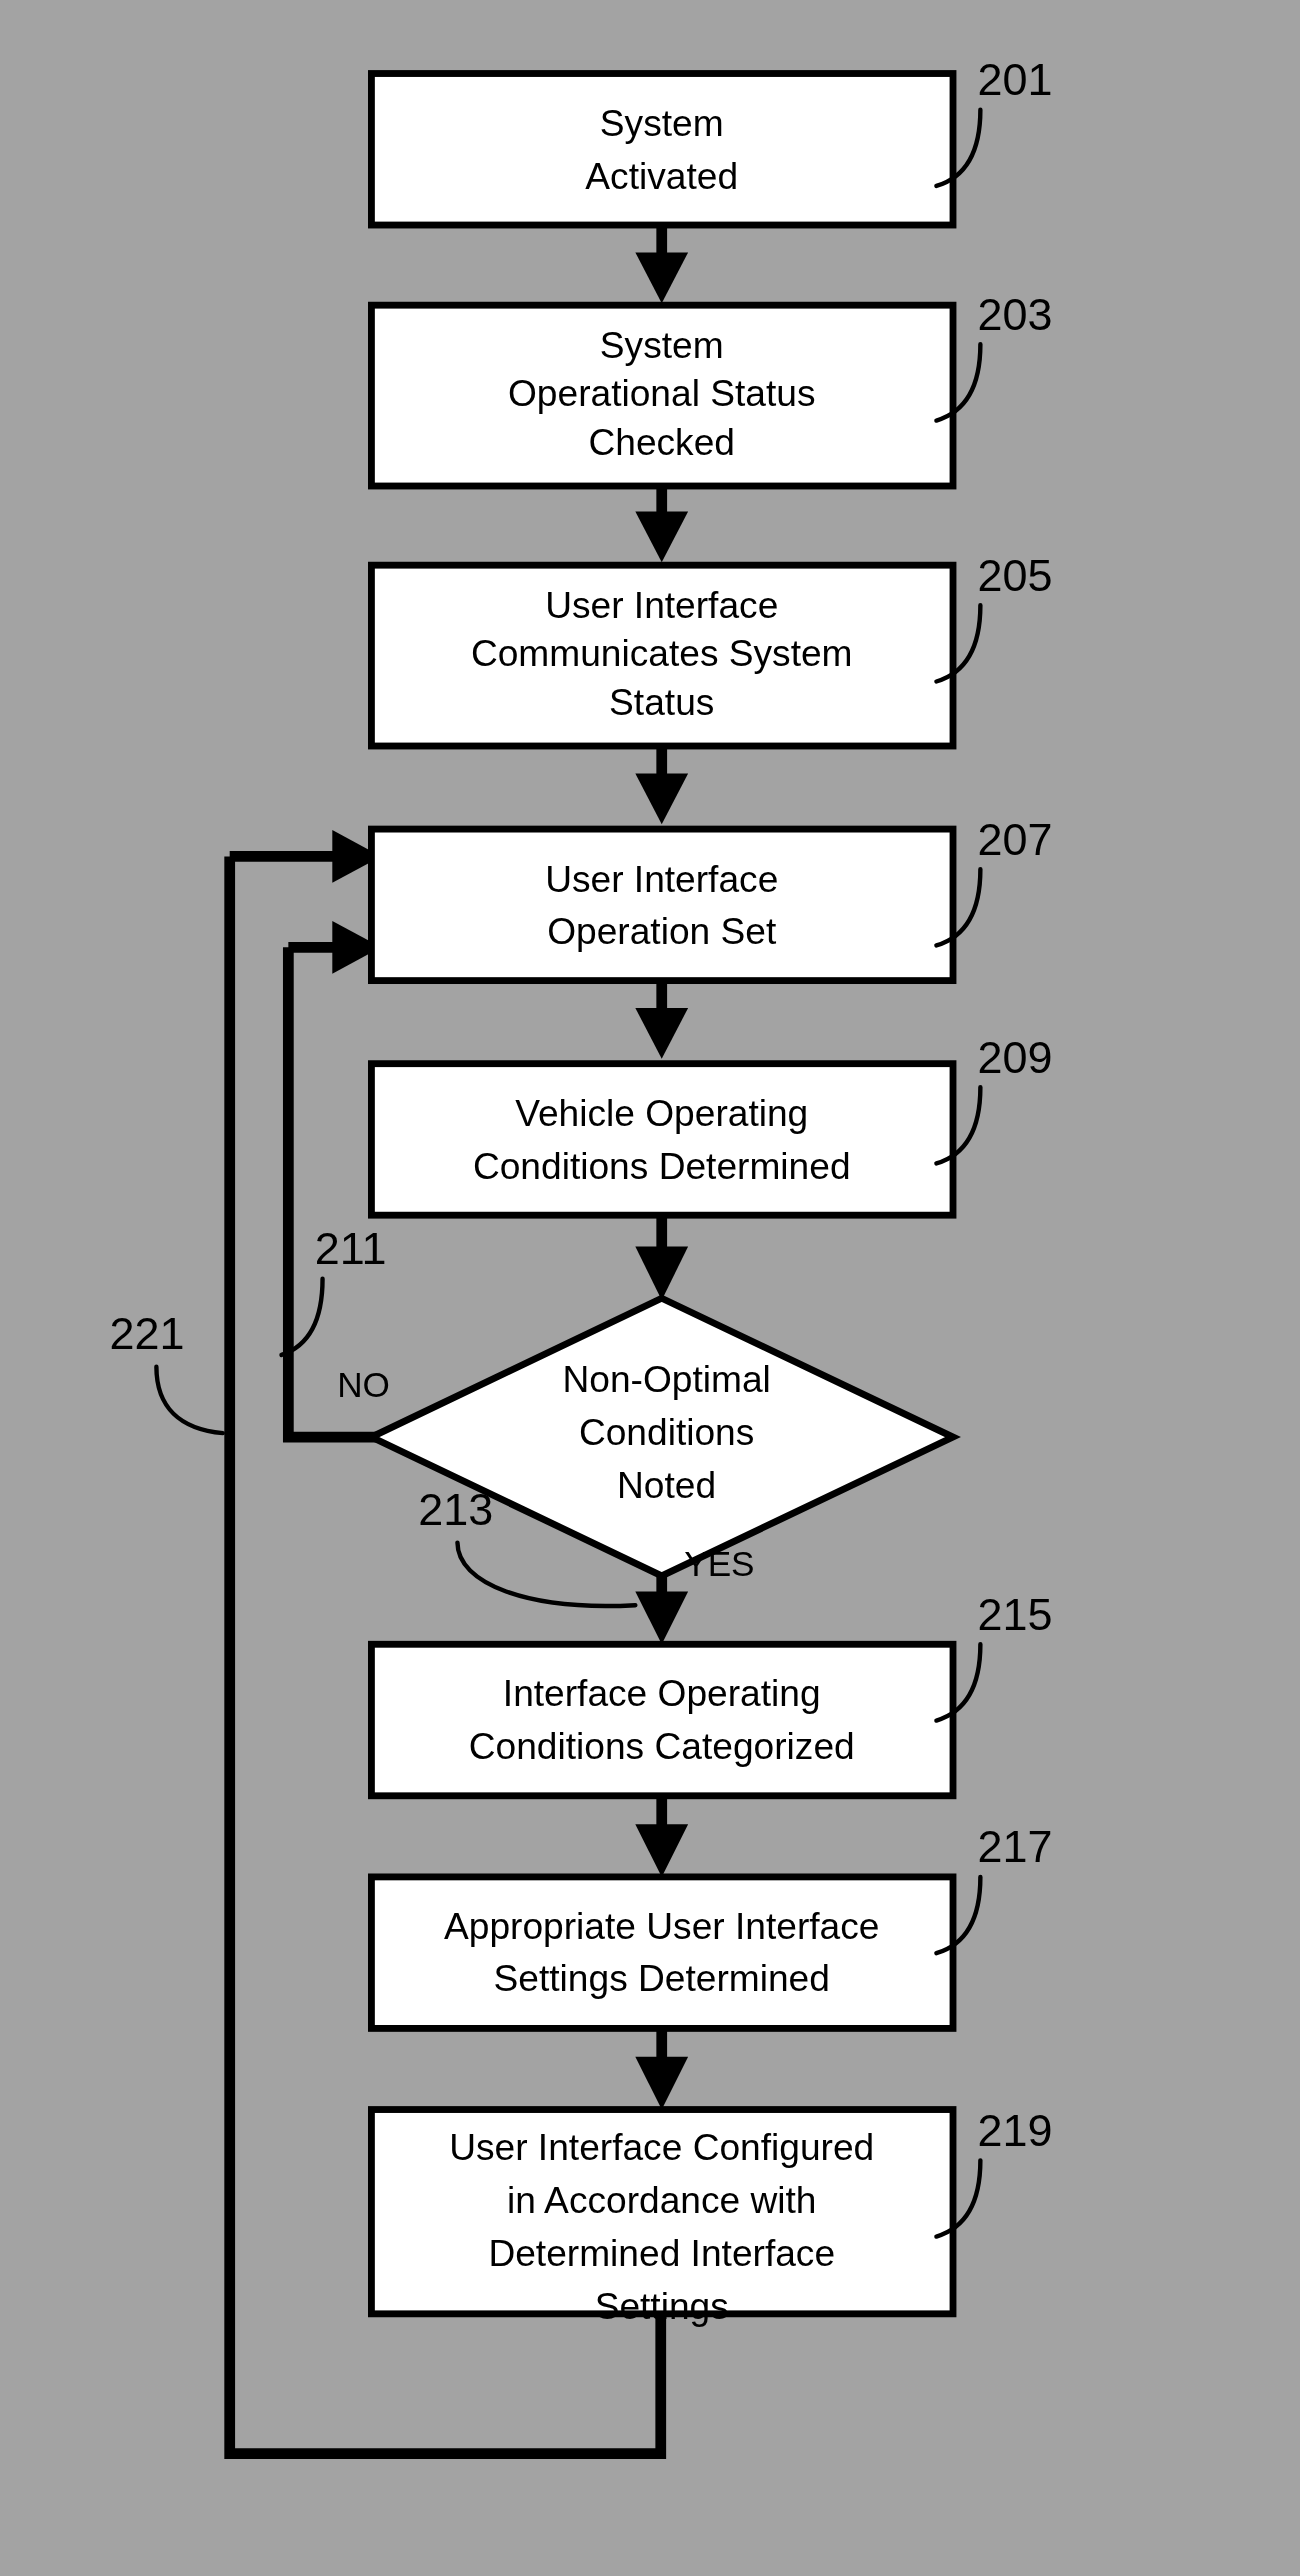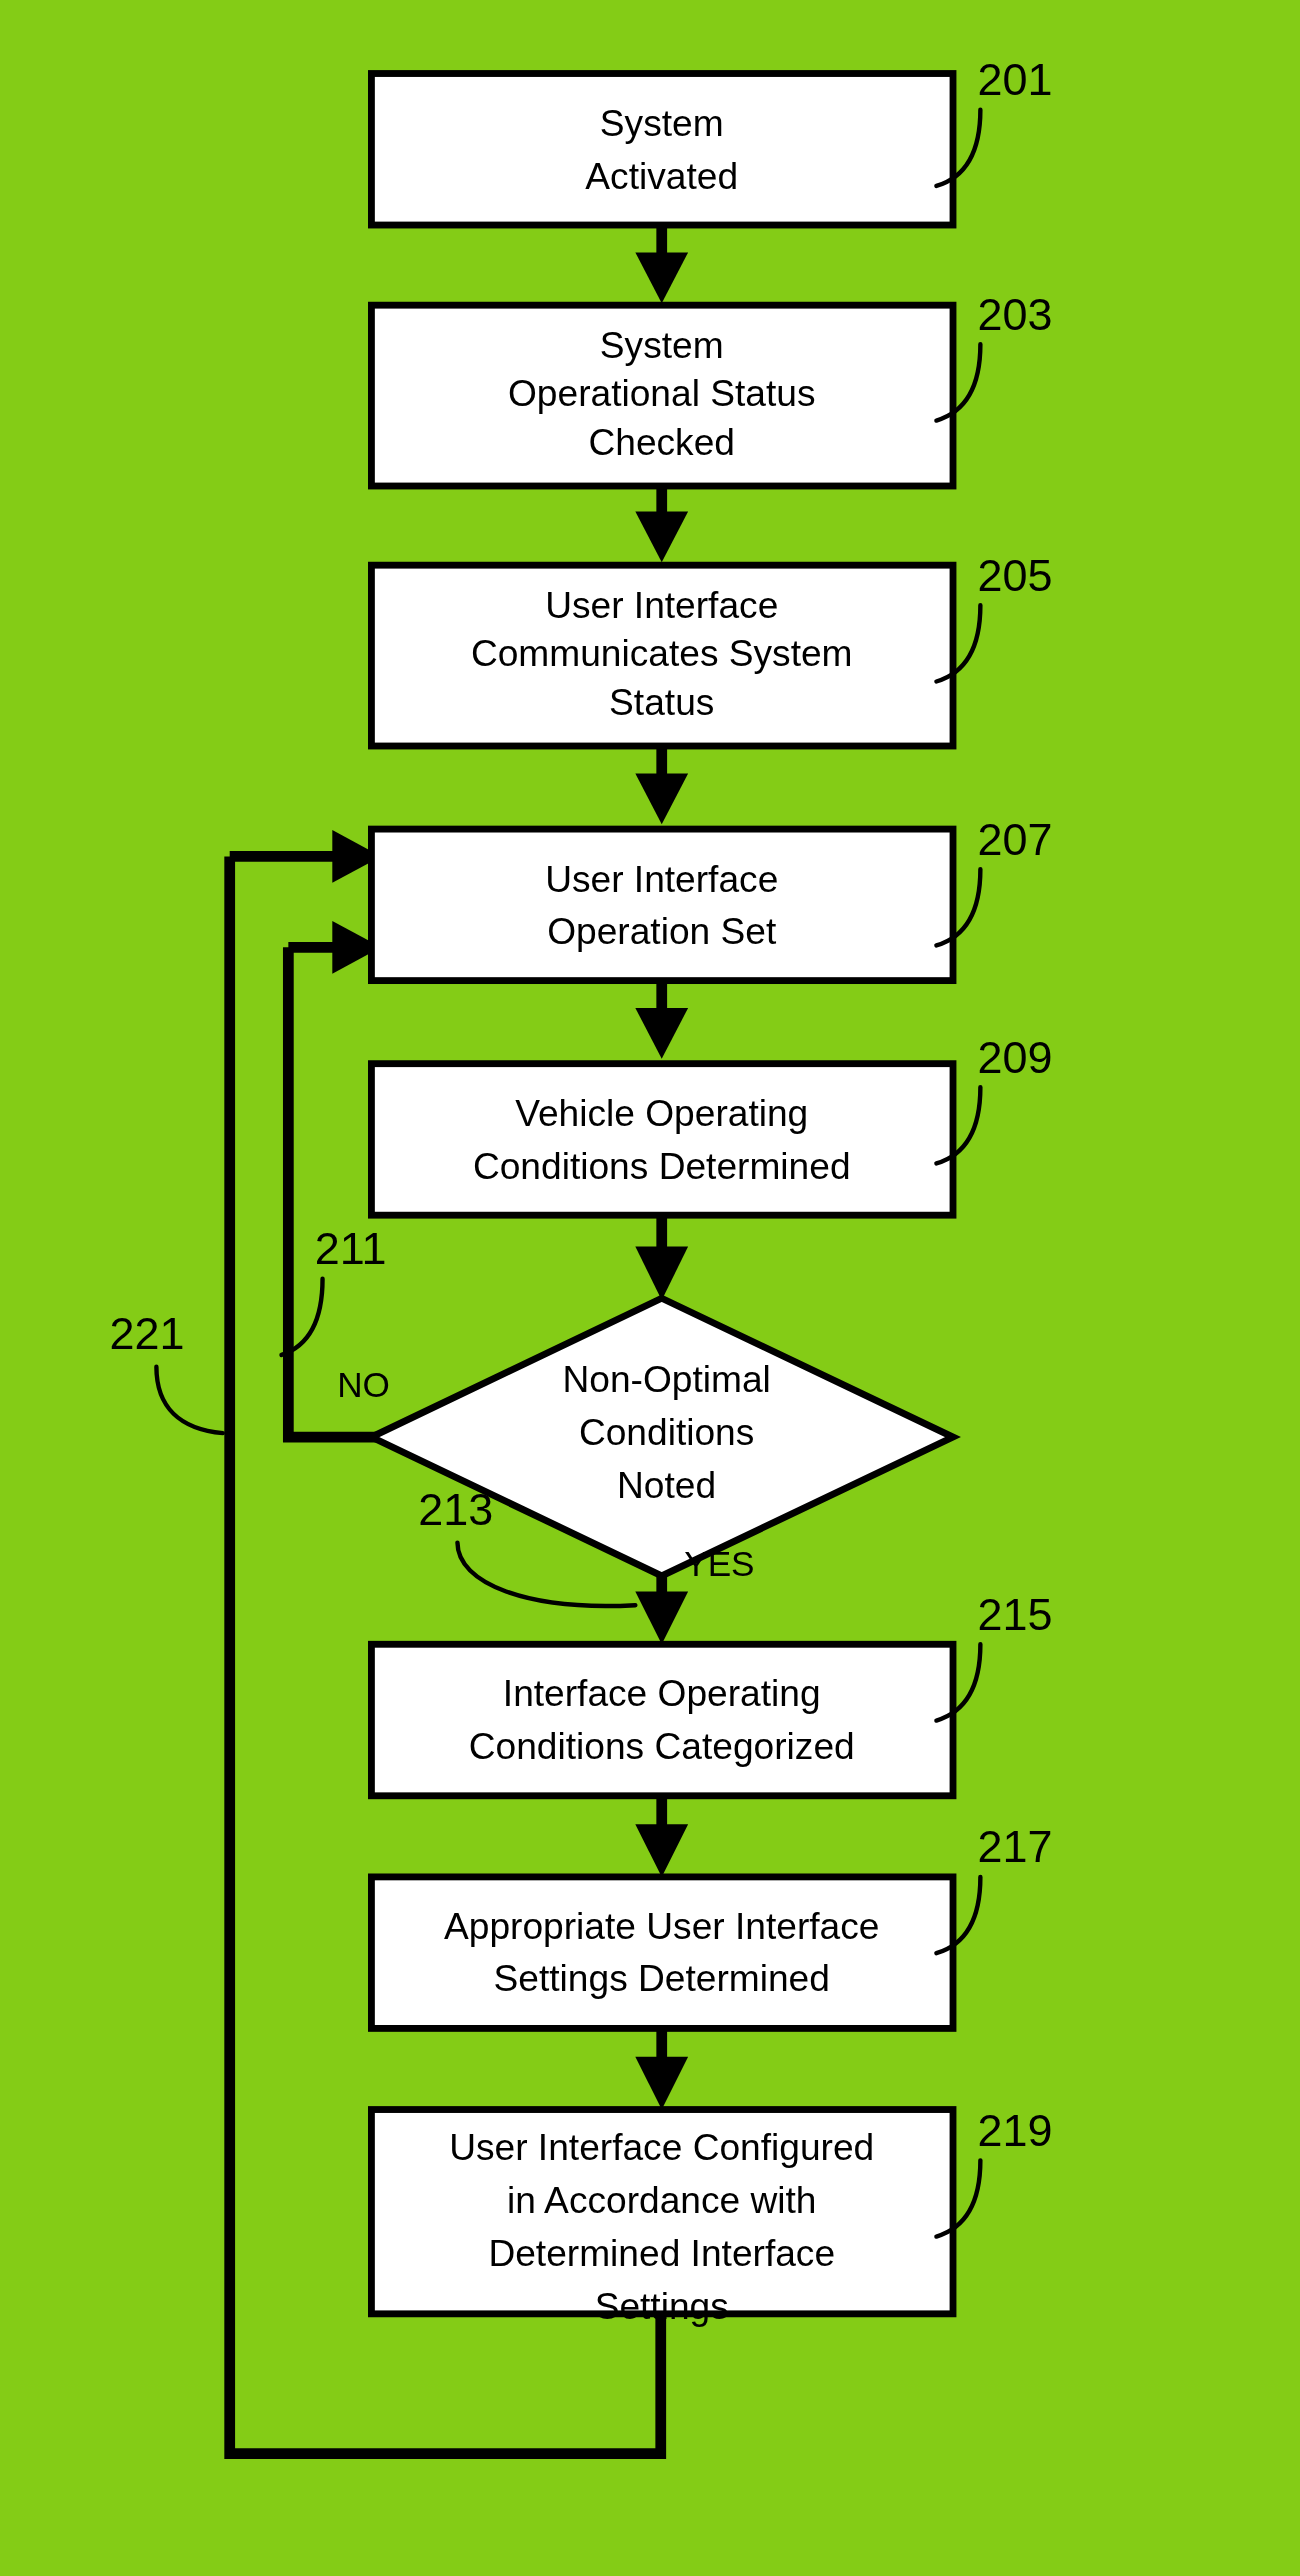--- a/index.html
+++ b/index.html
@@ -10,21 +10,21 @@
   body {
     width: 1300px;
     height: 2576px;
     font-family: "Liberation Sans", sans-serif;
     overflow: hidden;
   }
   #flowchart-root {
     position: relative;
     width: 1300px;
     height: 2576px;
-    background: #84cc16;
+    background: #a3a3a3;
   }
   svg.diagram {
     position: absolute;
     top: 0;
     left: 0;
     width: 1300px;
     height: 2576px;
     display: block;
   }
   .node-box {

